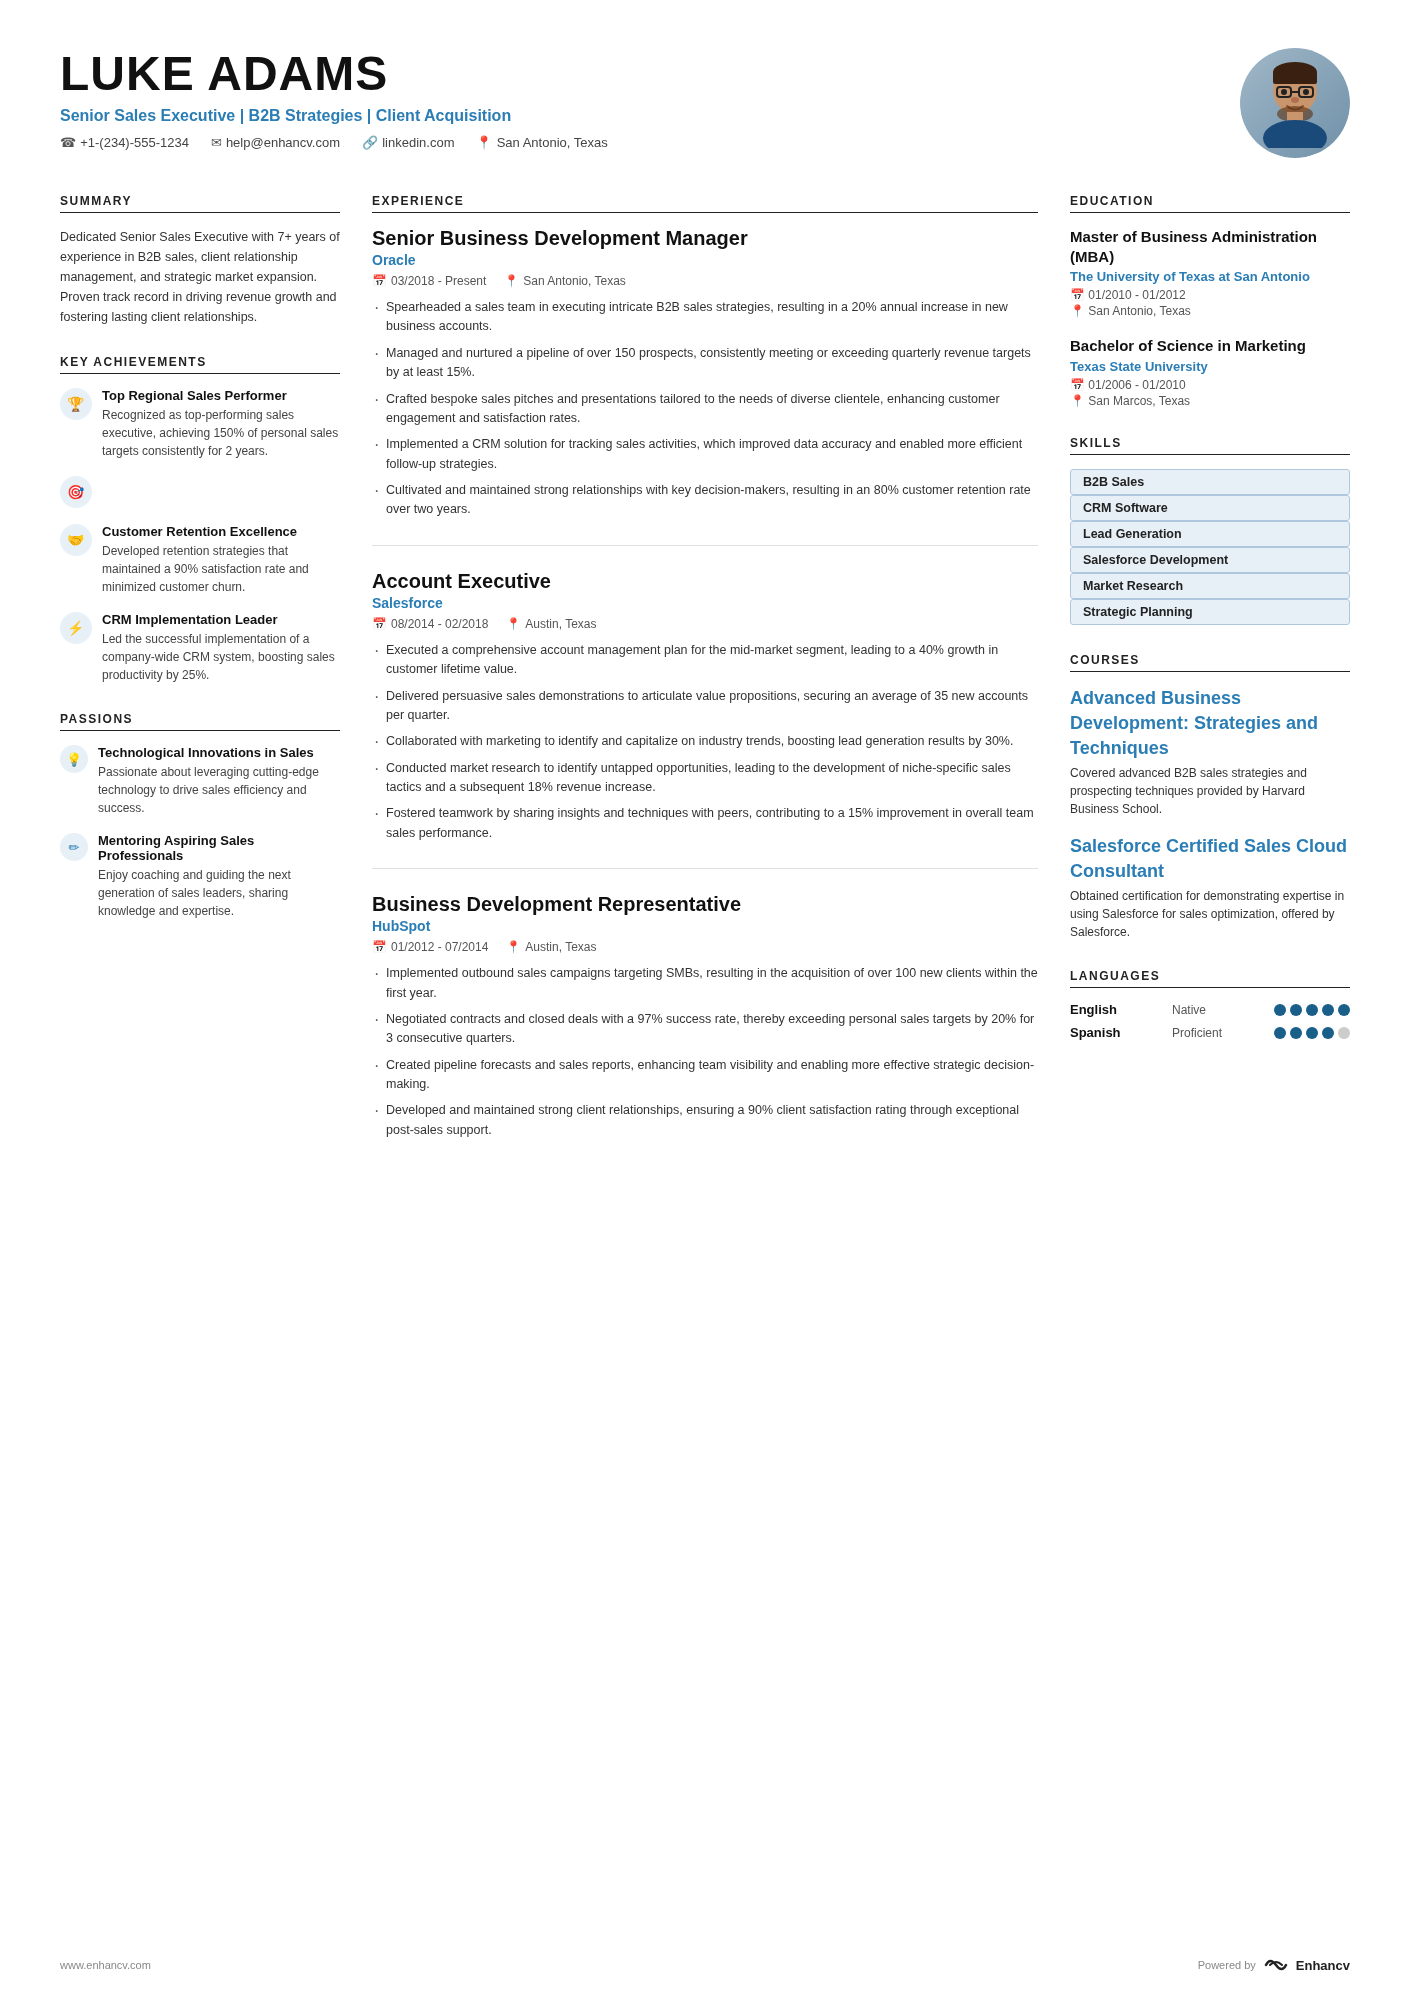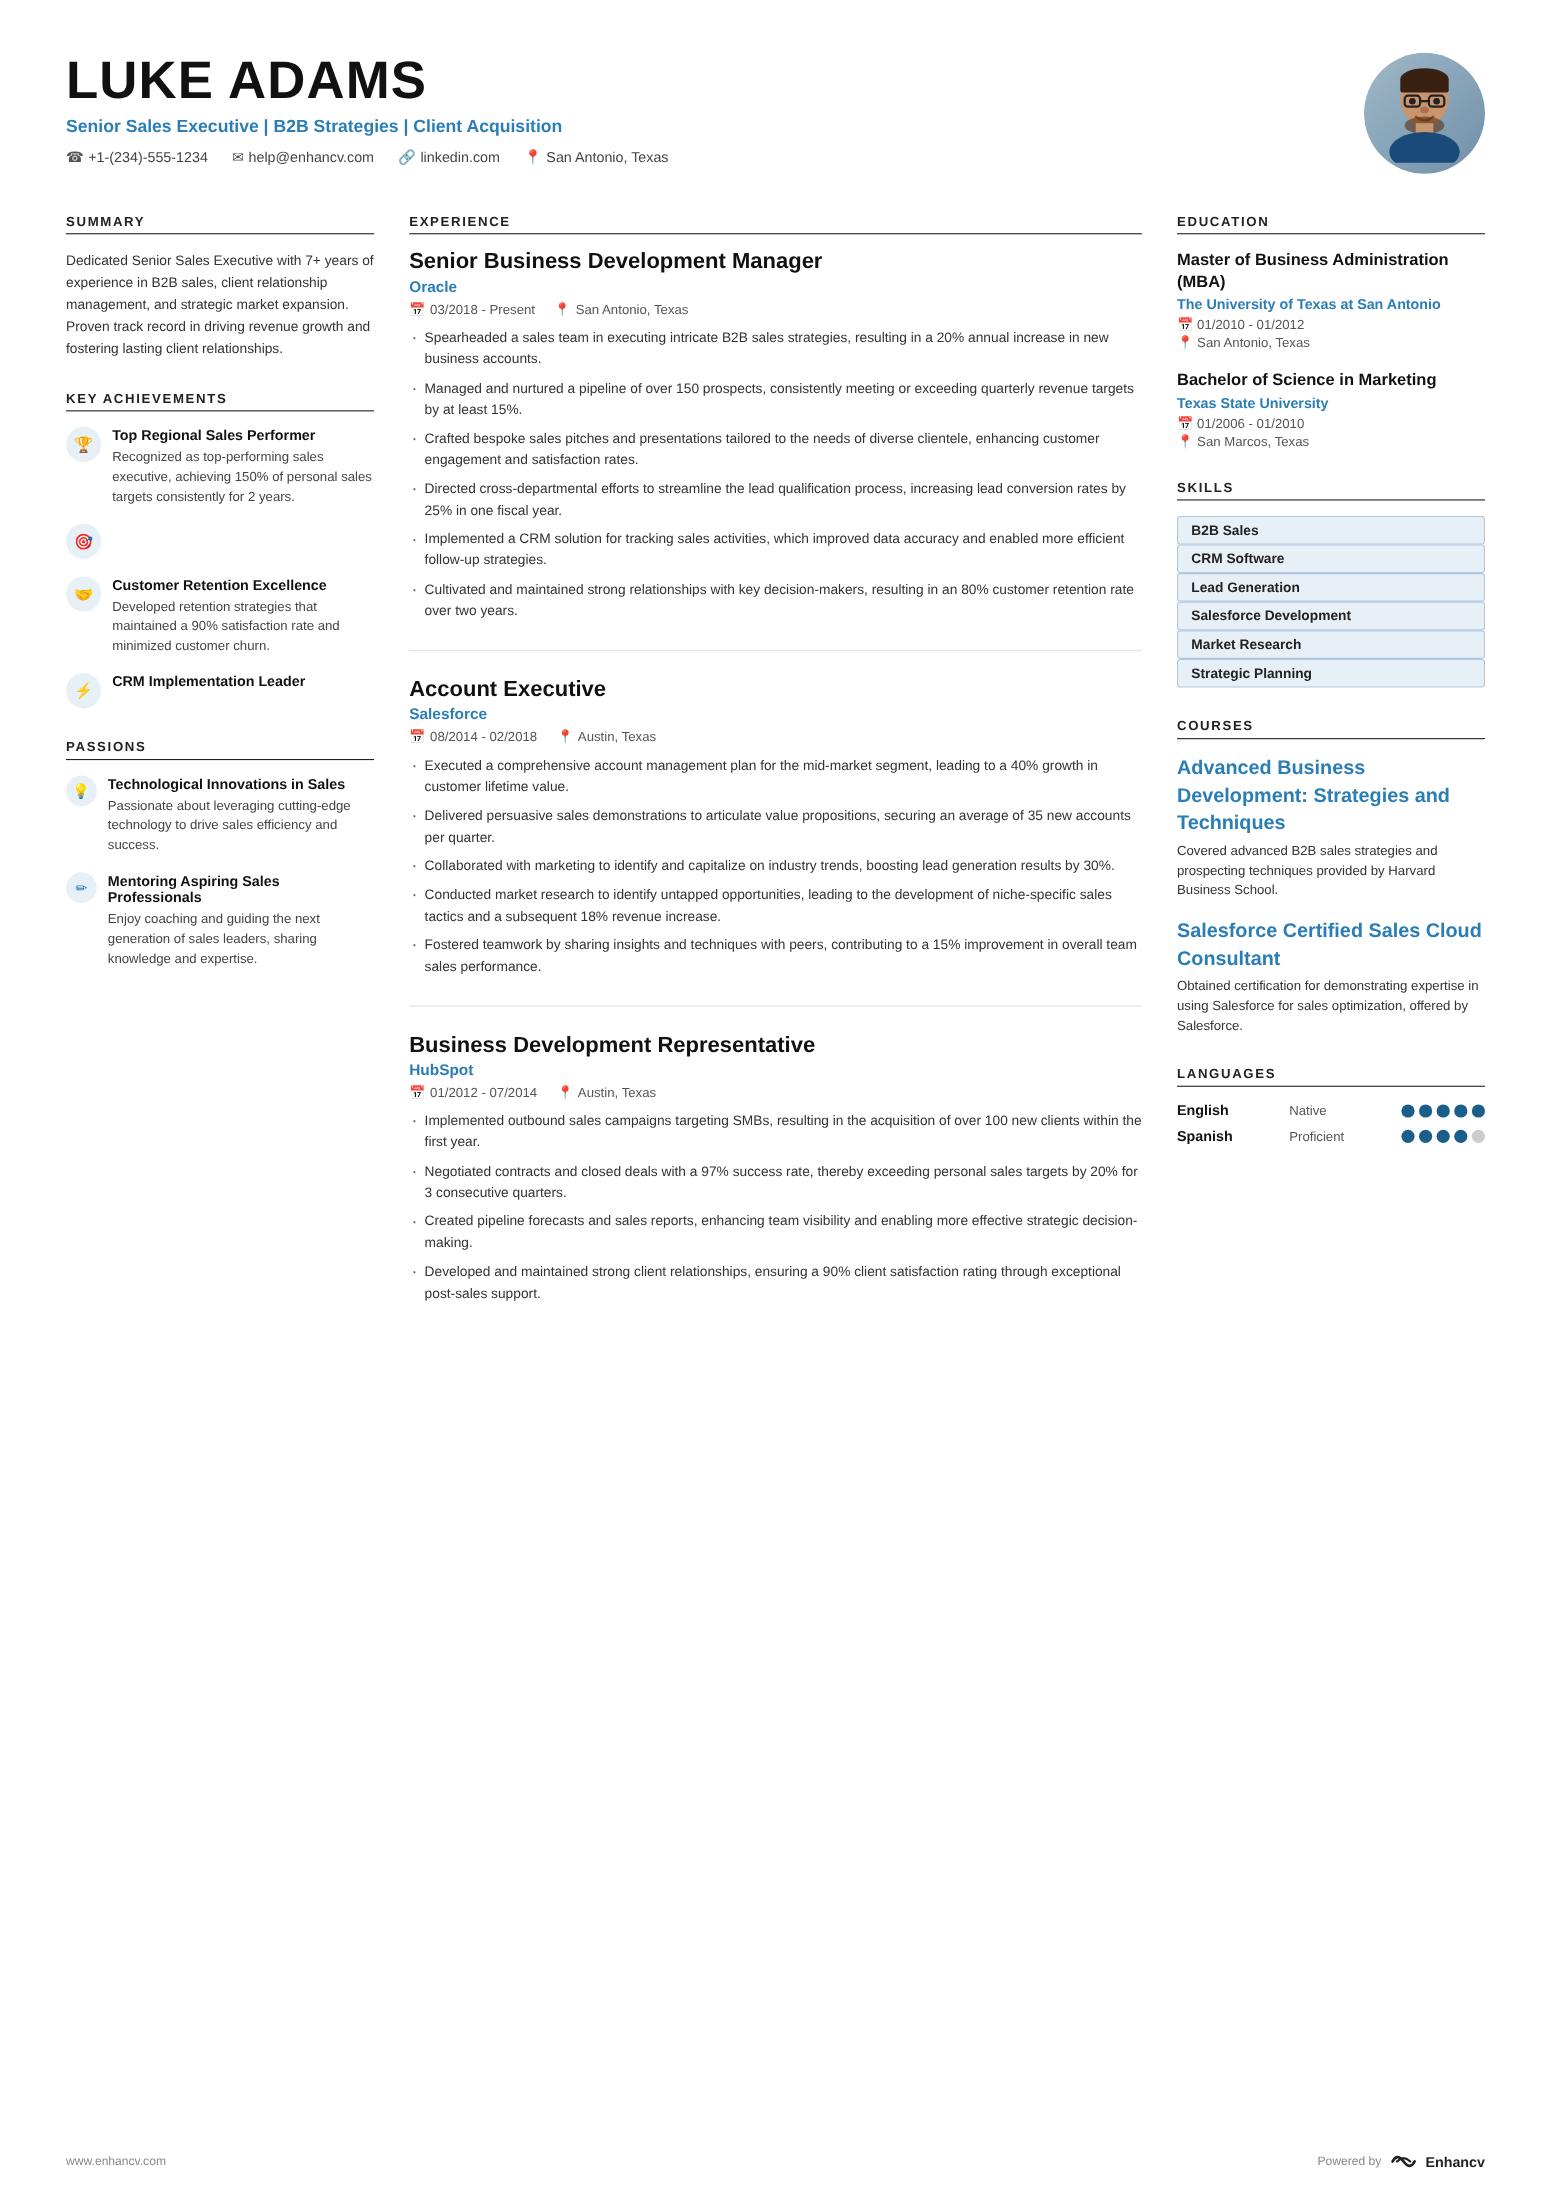--- a/index.html
+++ b/index.html
@@ -409,20 +409,21 @@
           <div class="achievement-content">
             <div class="achievement-title">Customer Retention Excellence</div>
             <div class="achievement-desc">Developed retention strategies that maintained a 90% satisfaction rate and minimized customer churn.</div>
           </div>
         </div>
 
         <div class="achievement-item">
           <div class="achievement-icon">⚡</div>
           <div class="achievement-content">
             <div class="achievement-title">CRM Implementation Leader</div>
+            <div class="achievement-desc">Led the successful implementation of a company-wide CRM system, boosting sales productivity by 25%.</div>
           </div>
         </div>
       </div>
 
       <div class="section">
         <div class="section-title">PASSIONS</div>
 
         <div class="passion-item">
           <div class="passion-icon">💡</div>
           <div>
@@ -456,21 +457,20 @@
           </div>
           <div class="job-meta-item">
             <span>📍</span>
             <span>San Antonio, Texas</span>
           </div>
         </div>
         <ul class="job-bullets">
           <li>Spearheaded a sales team in executing intricate B2B sales strategies, resulting in a 20% annual increase in new business accounts.</li>
           <li>Managed and nurtured a pipeline of over 150 prospects, consistently meeting or exceeding quarterly revenue targets by at least 15%.</li>
           <li>Crafted bespoke sales pitches and presentations tailored to the needs of diverse clientele, enhancing customer engagement and satisfaction rates.</li>
-          <li>Directed cross-departmental efforts to streamline the lead qualification process, increasing lead conversion rates by 25% in one fiscal year.</li>
           <li>Implemented a CRM solution for tracking sales activities, which improved data accuracy and enabled more efficient follow-up strategies.</li>
           <li>Cultivated and maintained strong relationships with key decision-makers, resulting in an 80% customer retention rate over two years.</li>
         </ul>
       </div>
 
       <div class="job-section">
         <div class="job-title">Account Executive</div>
         <div class="job-company">Salesforce</div>
         <div class="job-meta">
           <div class="job-meta-item">

